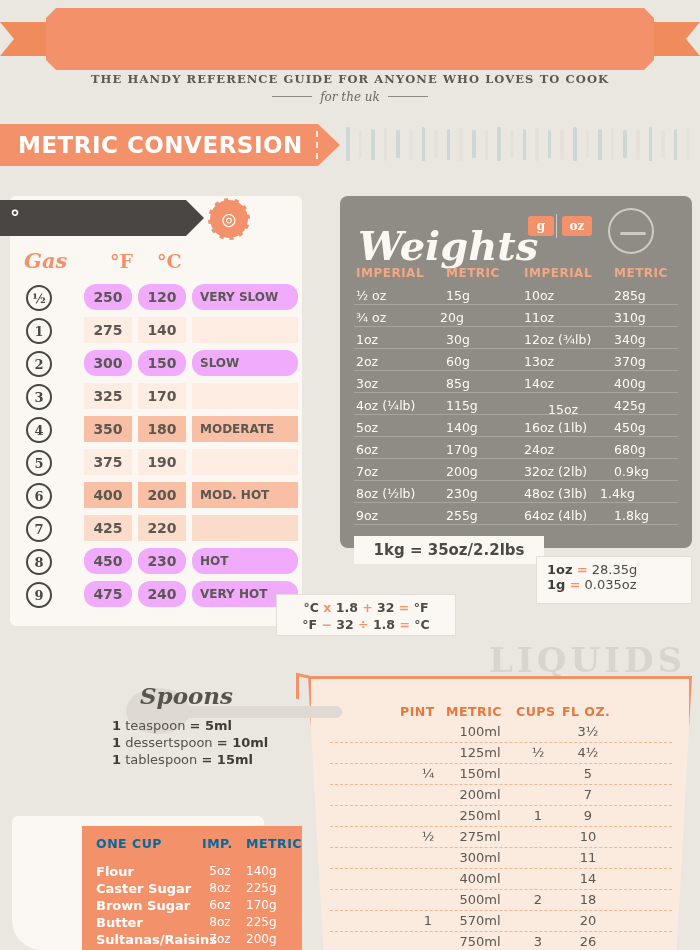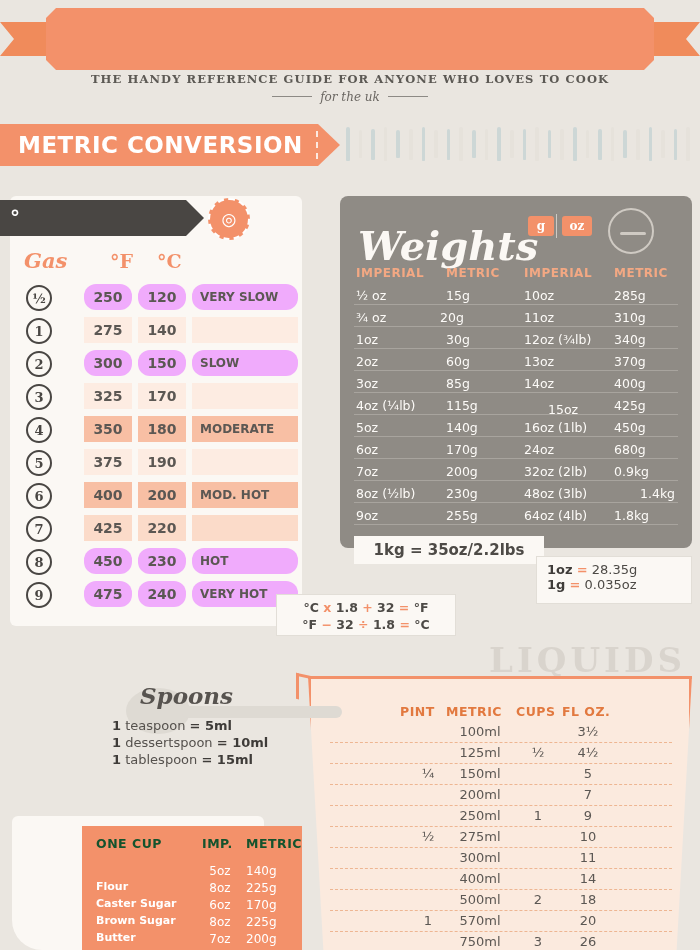--- a/index.html
+++ b/index.html
@@ -235,27 +235,27 @@
   }
   .cup-handle{
     position:absolute;left:248px;top:848px;width:44px;height:54px;border:12px solid #fbf8f4;
     border-radius:50%;box-sizing:border-box;
   }
   .cup-panel{
     position:absolute;left:82px;top:826px;width:220px;height:124px;background:#f3916a;
   }
   .cup-head{
     position:absolute;top:836px;font-family:"DejaVu Sans", sans-serif;font-weight:bold;
-    font-size:12.5px;color:#14532d;letter-spacing:.5px;
+    font-size:12.5px;color:#0369a1;letter-spacing:.5px;
   }
   .cup-head.a{left:96px;}
   .cup-head.b{left:202px;}
   .cup-head.c{left:246px;}
   .cup-row{position:absolute;left:96px;width:200px;height:17px;}
-  .cup-name{position:absolute;left:0;font-family:"DejaVu Sans", sans-serif;font-weight:bold;font-size:11px;color:#fff;margin-top:16px;}
+  .cup-name{position:absolute;left:0;font-family:"DejaVu Sans", sans-serif;font-weight:bold;font-size:13px;color:#fff;}
   .cup-imp{position:absolute;left:106px;width:36px;text-align:center;font-family:"DejaVu Sans", sans-serif;font-size:12px;color:#fff;}
   .cup-met{position:absolute;left:150px;width:46px;text-align:left;font-family:"DejaVu Sans", sans-serif;font-size:12px;color:#fff;}
 </style>
 </head>
 <body>
 
 <div class="page">
 
   <div class="banner">
     <div class="banner-ribbon-left"></div>
@@ -429,21 +429,21 @@
       <div class="wt-cell" style="left: 614px; top: 442px;">680g</div>
       <div class="wt-line" style="left: 354px; top: 480px; width: 324px;"></div>
       <div class="wt-cell" style="left: 356px; top: 464px;">7oz</div>
       <div class="wt-cell" style="left: 446px; top: 464px;">200g</div>
       <div class="wt-cell" style="left: 524px; top: 464px;">32oz (2lb)</div>
       <div class="wt-cell" style="left: 614px; top: 464px;">0.9kg</div>
       <div class="wt-line" style="left: 354px; top: 502px; width: 324px;"></div>
       <div class="wt-cell" style="left: 356px; top: 486px;">8oz (½lb)</div>
       <div class="wt-cell" style="left: 446px; top: 486px;">230g</div>
       <div class="wt-cell" style="left: 524px; top: 486px;">48oz (3lb)</div>
-      <div class="wt-cell" style="left: 640px; top: 486px;">1.4kg</div>
+      <div class="wt-cell" style="left: 600px; top: 486px;">1.4kg</div>
       <div class="wt-line" style="left: 354px; top: 524px; width: 324px;"></div>
       <div class="wt-cell" style="left: 356px; top: 508px;">9oz</div>
       <div class="wt-cell" style="left: 446px; top: 508px;">255g</div>
       <div class="wt-cell" style="left: 524px; top: 508px;">64oz (4lb)</div>
       <div class="wt-cell" style="left: 614px; top: 508px;">1.8kg</div>
     </div>
   <div class="kgbox">1kg  =  35oz/2.2lbs</div>
   <div class="ozbox">
     <div><b>1oz</b>
       <span class="eq">=</span>

